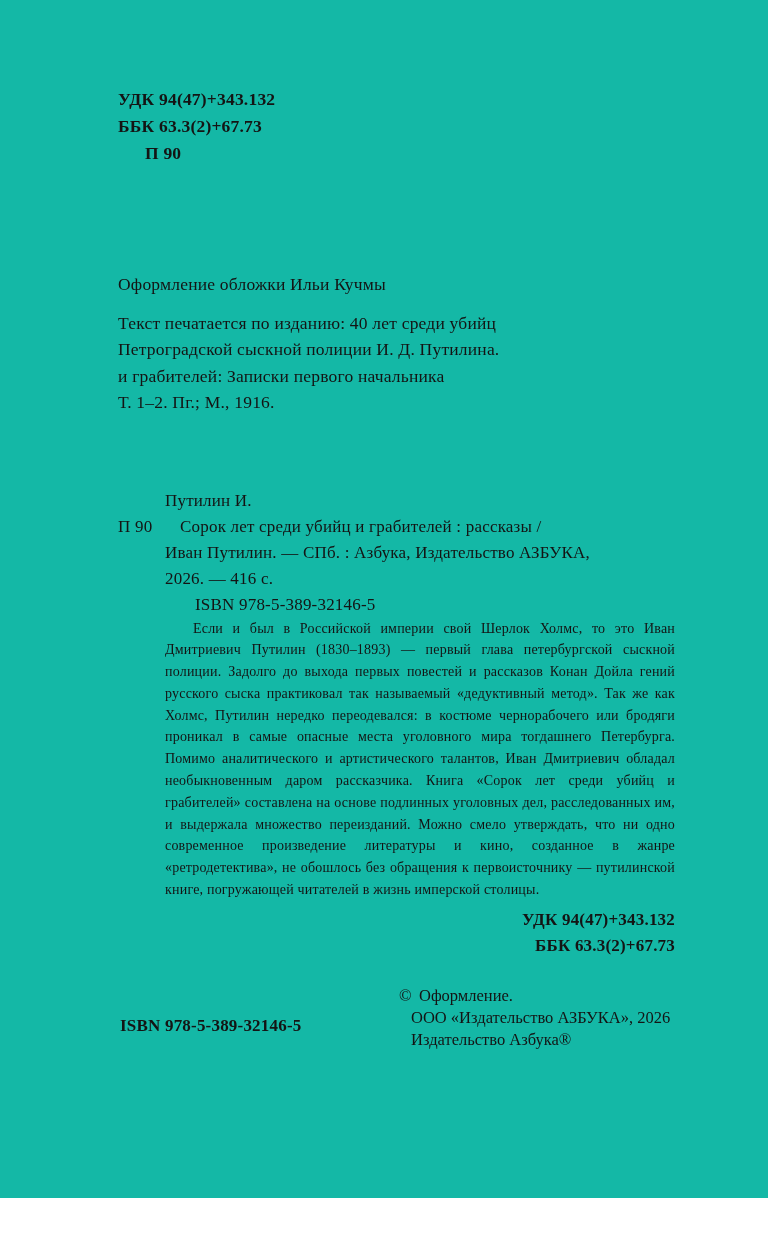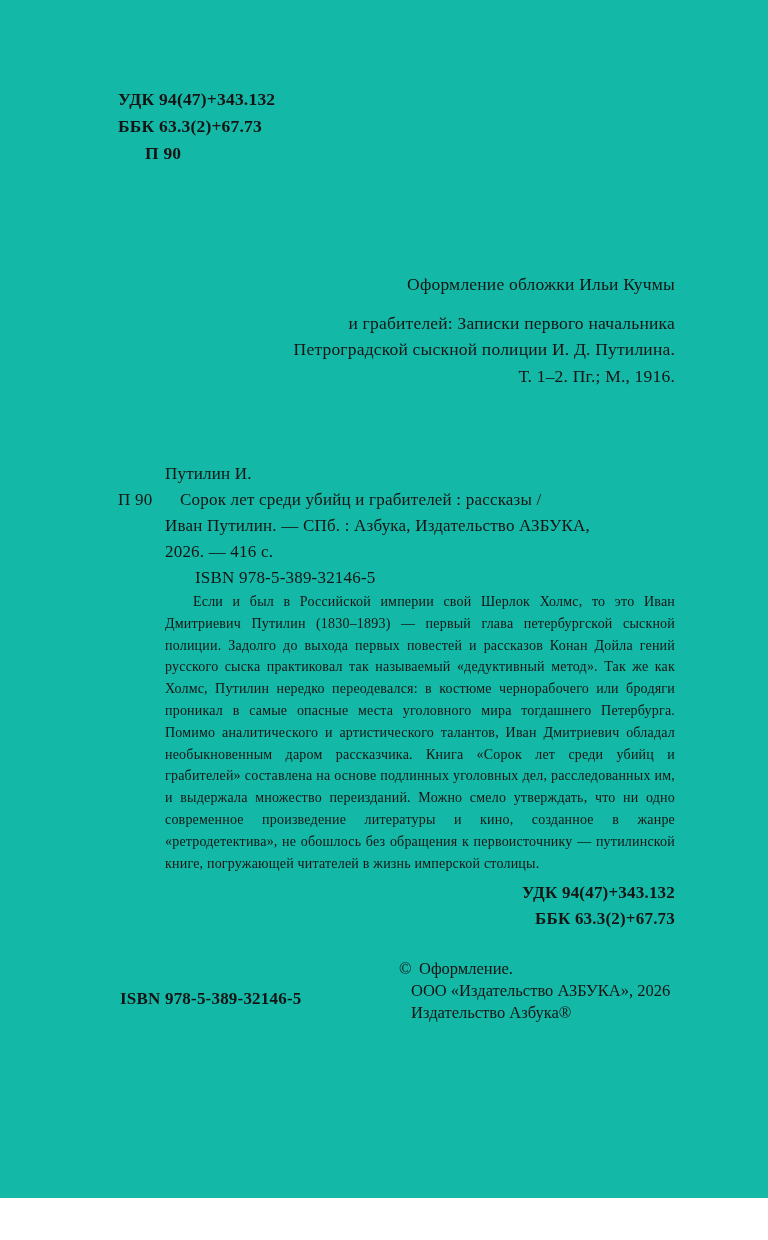--- a/index.html
+++ b/index.html
@@ -26,21 +26,21 @@
     font-size: 17.5px;
     line-height: 27px;
     font-weight: bold;
     letter-spacing: 0.2px;
   }
   .codes-top .pcode-top { padding-left: 27px; }
 
   
   .center-block {
     margin-top: 104px;
-    text-align: right;
+    text-align: left;
     font-size: 17.5px;
     line-height: 26.5px;
     letter-spacing: 0.2px;
   }
   .center-block .design-line { margin-bottom: 12px; }
 
   
   .catalog {
     margin-top: 72px;
     margin-left: 47px; 
@@ -103,22 +103,23 @@
 <div class="page">
 
   <div class="codes-top">
     <div>УДК  94(47)+343.132</div>
     <div>ББК  63.3(2)+67.73</div>
     <div class="pcode-top">П 90</div>
   </div>
 
   <div class="center-block">
     <div class="design-line">Оформление обложки Ильи Кучмы</div>
+    <div>Текст печатается по изданию: 40 лет среди убийц</div>
+    <div>Петроградской сыскной полиции И. Д. Путилина.</div>
     <div>и грабителей: Записки первого начальника</div>
-    <div>Петроградской сыскной полиции И. Д. Путилина.</div>
     <div>Т. 1–2. Пг.; М., 1916.</div>
   </div>
 
   <div class="catalog">
     <div class="author">Путилин И.</div>
     <div class="entry-line entry-first">
       <span class="pcode-abs">П 90</span>
       <span>Сорок лет среди убийц и грабителей : рассказы /</span>
     </div>
     <div class="entry-line">Иван Путилин. — СПб. : Азбука, Издательство АЗБУКА,</div>

